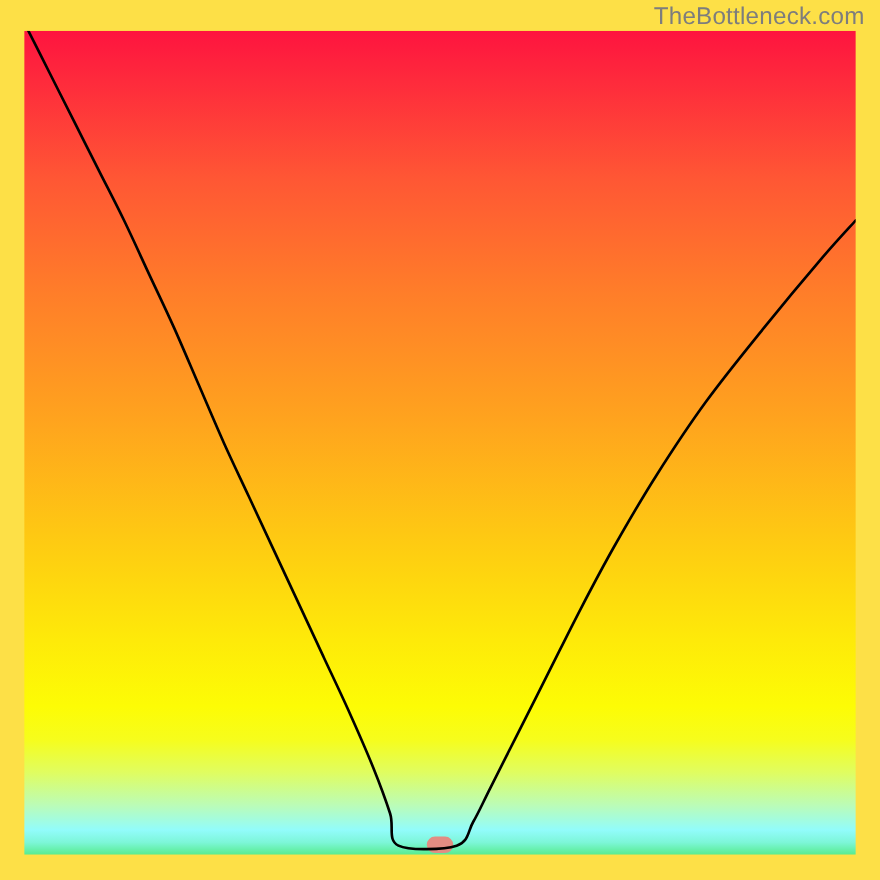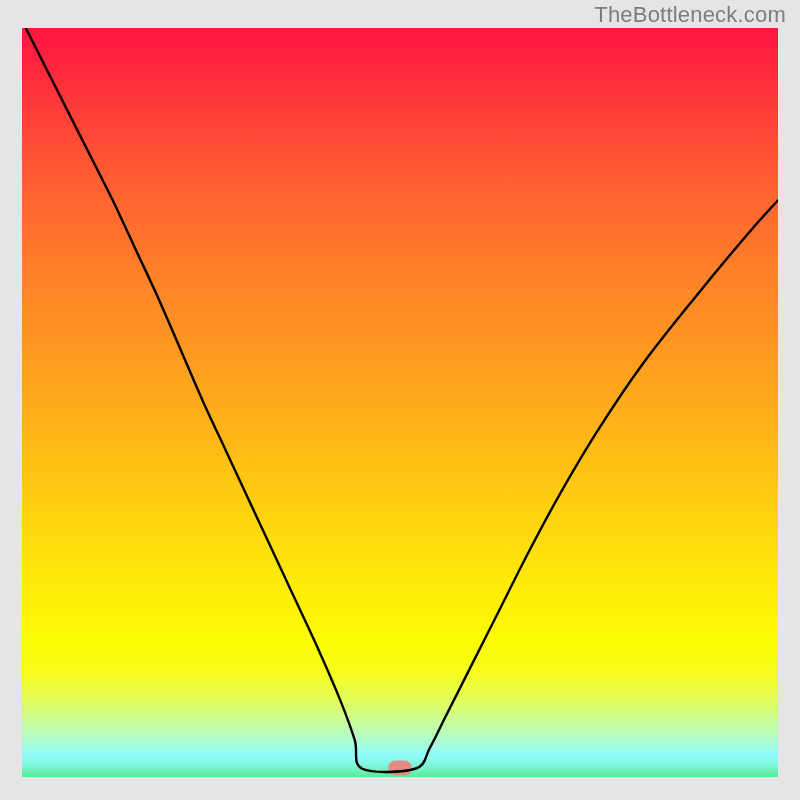--- a/index.html
+++ b/index.html
@@ -8,21 +8,21 @@
     width: 800px;
     height: 800px;
     background: #000;
     overflow: hidden;
     font-family: Arial, Helvetica, sans-serif;
   }
   .frame {
     position: relative;
     width: 800px;
     height: 800px;
-    background: #e5e5e5;
+    background: #fde047;
   }
   .watermark {
     position: absolute;
     top: 2px;
     right: 14px;
     color: #7d7d7d;
     font-size: 22px;
     font-weight: 500;
     letter-spacing: 0.2px;
     z-index: 5;

